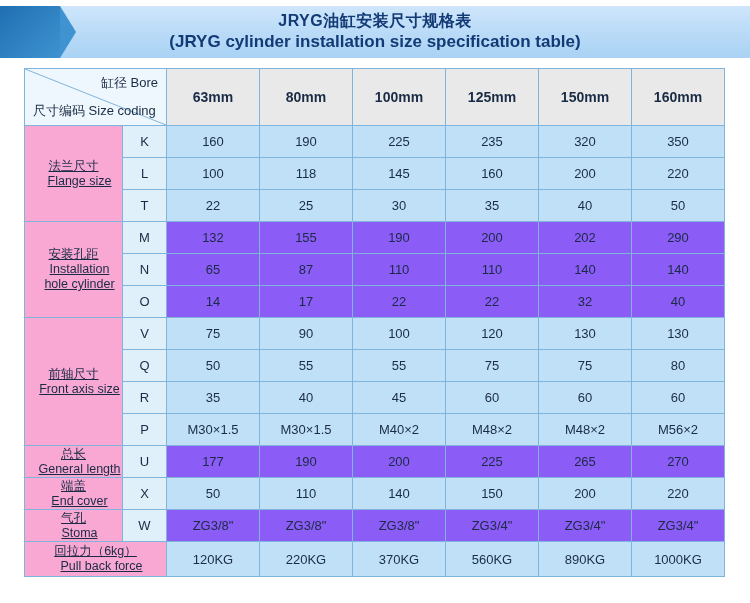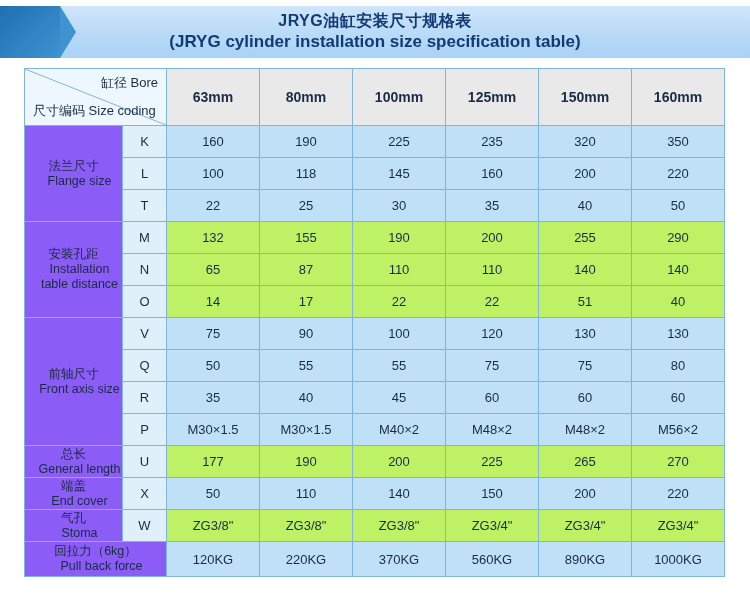--- a/index.html
+++ b/index.html
@@ -62,25 +62,25 @@
   .hdr-diag .diag-line{
     position:absolute;left:0;top:0;width:100%;height:100%;
   }
   .hdr-diag .bore{
     position:absolute;right:8px;top:5px;font-size:13px;white-space:nowrap;
   }
   .hdr-diag .sizecode{
     position:absolute;left:8px;bottom:5px;font-size:13px;white-space:nowrap;text-align:right;
   }
   .grp{
-    background:#8b5cf6;font-size:12.5px;line-height:1.25;
+    background:#f9a8d4;font-size:12.5px;line-height:1.25;text-decoration:underline;
   }
   .code{background:#dff0fb;font-size:13px;}
   .val{background:#bfe0f6;}
-  .val.alt{background:#bef264;}
+  .val.alt{background:#8b5cf6;}
   .lastrow td{height:34px;}
   .cn{display:block;}
   .en{display:block;margin-left:12px;}
   .tight{line-height:1.2;}
 </style>
 </head>
 <body>
 
 <div class="page">
 
@@ -146,46 +146,46 @@
           <td class="val">22</td>
           <td class="val">25</td>
           <td class="val">30</td>
           <td class="val">35</td>
           <td class="val">40</td>
           <td class="val">50</td>
         </tr>
         <tr>
           <td class="grp tight" rowspan="3">
             <span class="cn">安装孔距</span>
-            <span class="en">Installation table distance</span>
+            <span class="en">Installation hole cylinder</span>
           </td>
           <td class="code">M</td>
           <td class="val alt">132</td>
           <td class="val alt">155</td>
           <td class="val alt">190</td>
           <td class="val alt">200</td>
-          <td class="val alt">255</td>
+          <td class="val alt">202</td>
           <td class="val alt">290</td>
         </tr>
         <tr>
           <td class="code">N</td>
           <td class="val alt">65</td>
           <td class="val alt">87</td>
           <td class="val alt">110</td>
           <td class="val alt">110</td>
           <td class="val alt">140</td>
           <td class="val alt">140</td>
         </tr>
         <tr>
           <td class="code">O</td>
           <td class="val alt">14</td>
           <td class="val alt">17</td>
           <td class="val alt">22</td>
           <td class="val alt">22</td>
-          <td class="val alt">51</td>
+          <td class="val alt">32</td>
           <td class="val alt">40</td>
         </tr>
         <tr>
           <td class="grp tight" rowspan="4">
             <span class="cn">前轴尺寸</span>
             <span class="en">Front axis size</span>
           </td>
           <td class="code">V</td>
           <td class="val">75</td>
           <td class="val">90</td>

